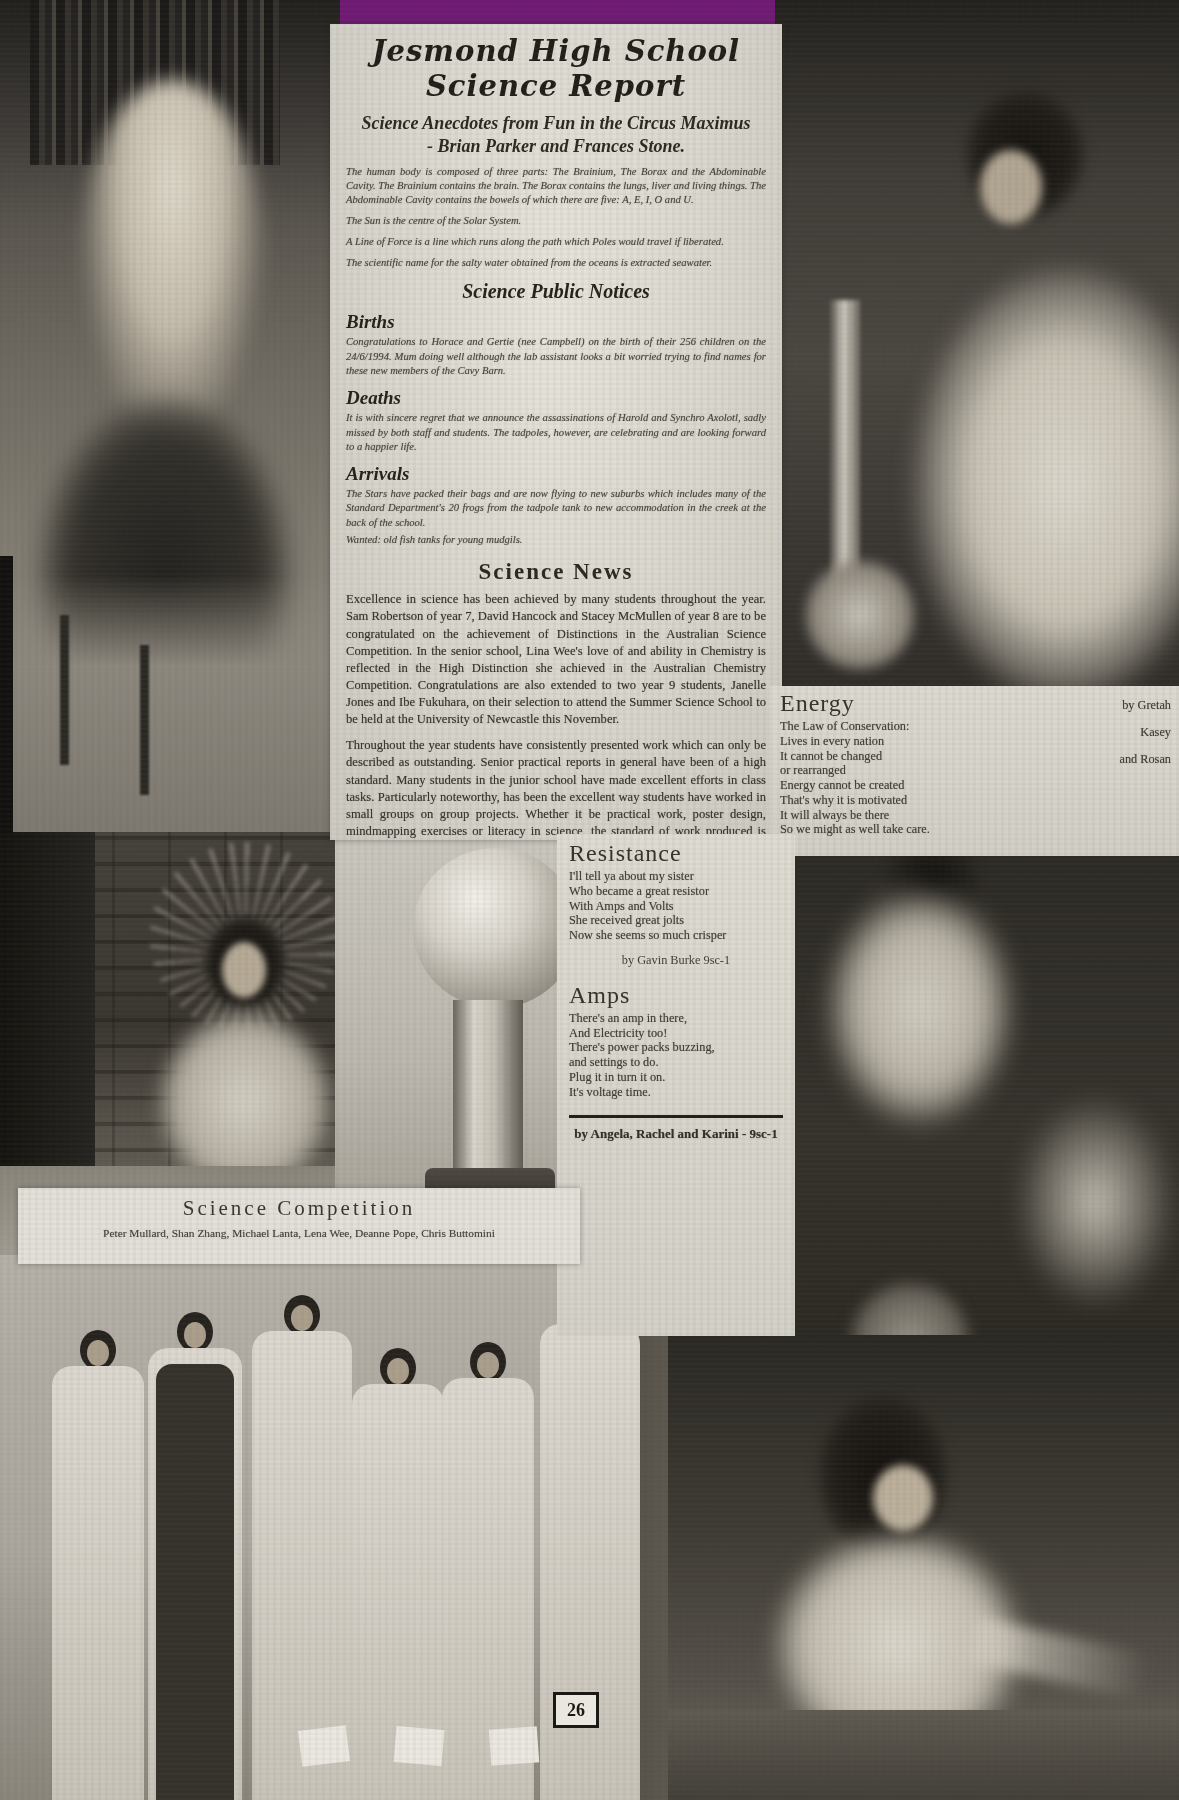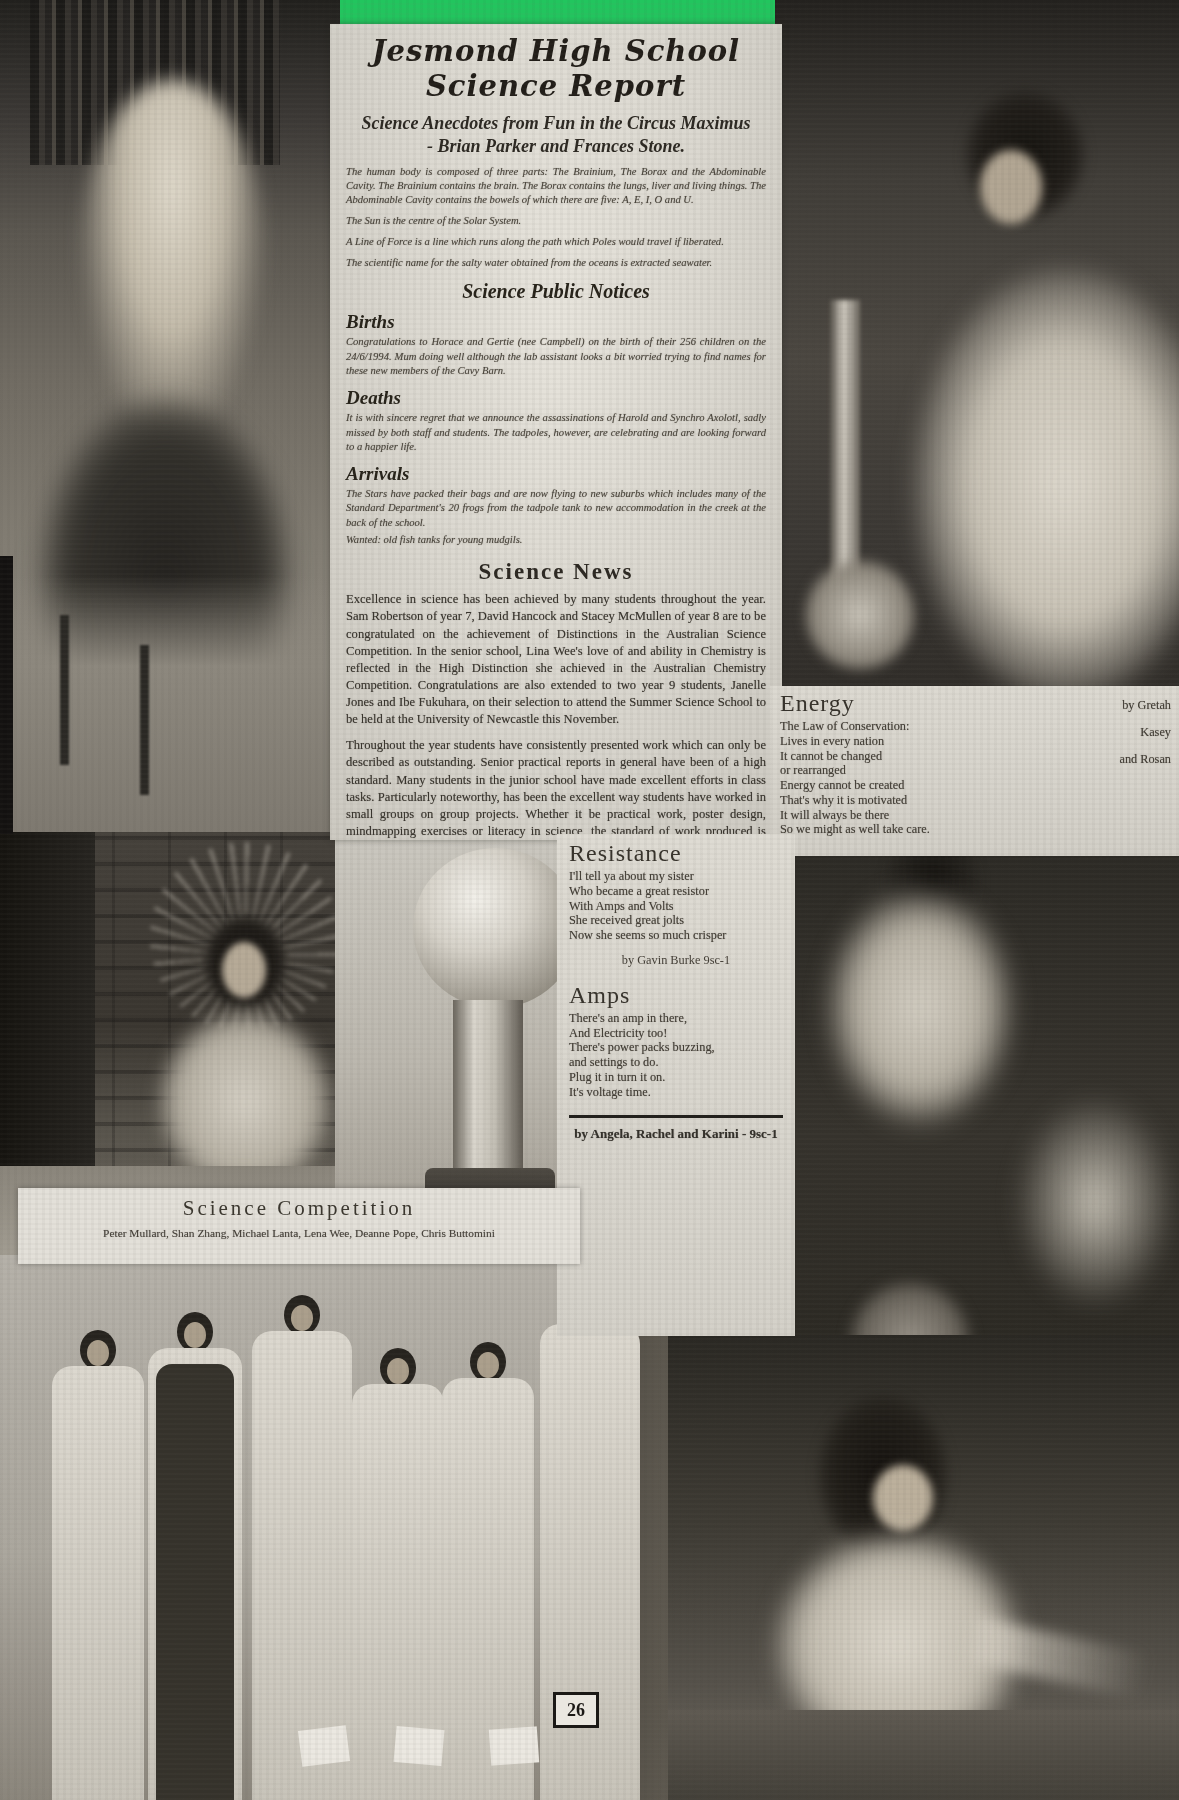--- a/index.html
+++ b/index.html
@@ -1,16 +1,16 @@
 <!DOCTYPE html>
 <html><head>
 <meta charset="utf-8">
 <style>
   html,body{margin:0;padding:0;background:#6e6b66;}
-  #page{position:relative;width:1179px;height:1800px;margin:0 auto;background:#22c55e;overflow:hidden;
+  #page{position:relative;width:1179px;height:1800px;margin:0 auto;background:#701a75;overflow:hidden;
         font-family:"Liberation Serif","DejaVu Serif",serif;color:#3c372f;}
   .photo{position:absolute;overflow:hidden;}
   .blob{position:absolute;border-radius:50%;}
   
   #ph-topleft{left:0;top:0;width:340px;height:835px;z-index:1;
     background:linear-gradient(180deg,#21201d 0%,#3b3835 14%,#5b5750 28%,#716c63 46%,#817c72 64%,#8d887e 82%,#95908622 100%),#8a857b;}
   #ph-topleft .shelf{position:absolute;left:30px;top:0;width:250px;height:165px;
     background:repeating-linear-gradient(90deg,#191816 0 9px,#36332f 9px 15px,#242220 15px 22px,#4a463f 22px 26px);opacity:.85;}
   #ph-topleft .hair{left:80px;top:80px;width:185px;height:360px;filter:blur(9px);
     background:radial-gradient(ellipse at 50% 30%,#ded8ca 0%,#c4bcab 40%,rgba(140,132,118,0) 75%);}

